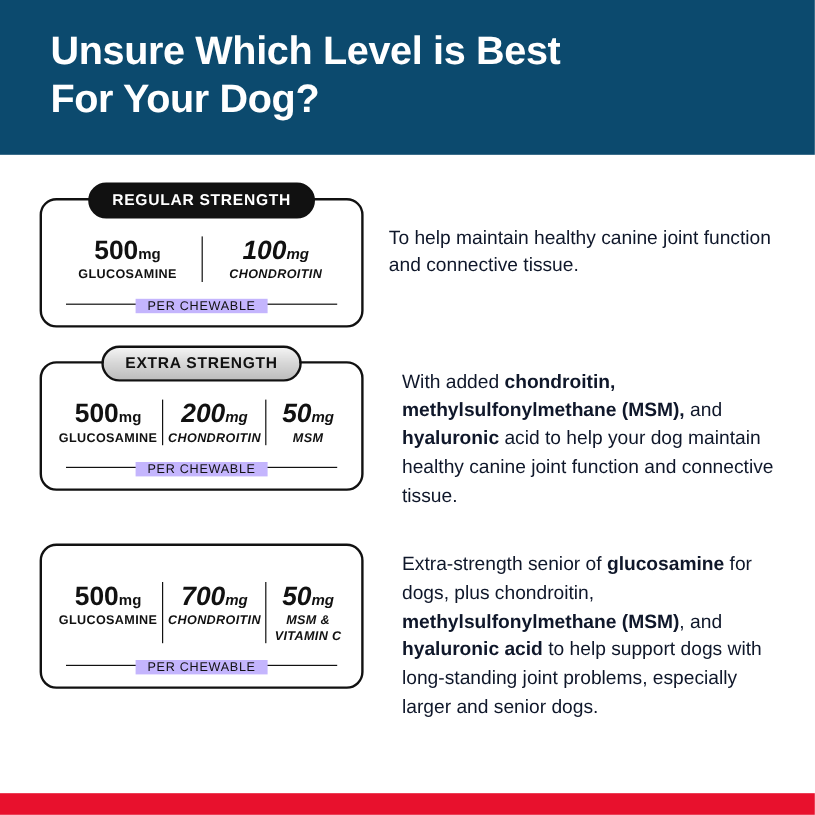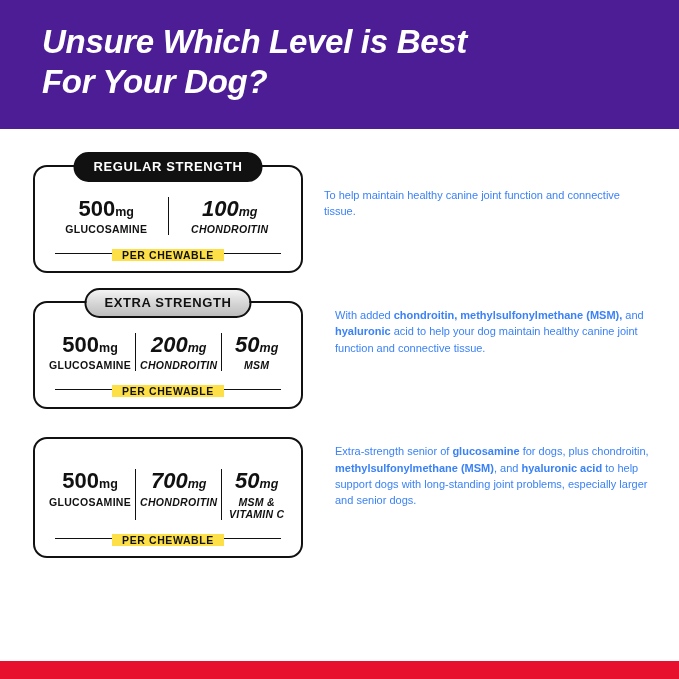--- a/index.html
+++ b/index.html
@@ -55,23 +55,23 @@
     width: 280px;
     flex: 0 0 280px;
     display: flex;
     justify-content: center;
     position: relative;
   }
   .desc-col {
     flex: 1;
     padding-left: 16px;
     padding-top: 22px;
-    font-size: 11px;
+    font-size: 16px;
     line-height: 1.48;
-    color: #3b82f6;
+    color: #0f172a;
   }
   .desc-col.desc-2 { padding-top: 6px; }
   .desc-col.desc-3 { padding-top: 6px; }
   .desc-col b { font-weight: bold; }
 
   
   .card {
     position: relative;
     border: 2px solid #111111;
     border-radius: 14px;
@@ -154,40 +154,40 @@
     content: "";
     position: absolute;
     left: 10px;
     right: 10px;
     top: 8px;
     border-top: 1.5px solid #111111;
   }
   .per-chewable {
     position: relative;
     display: inline-block;
-    background: #fde047;
+    background: #c4b5fd;
     padding: 0 10px;
     font-size: 10.5px;
-    font-weight: bold;
+    font-weight: normal;
     letter-spacing: 0.6px;
     color: #111111;
   }
   
   .footer {
     height: 18px;
     background: #e8112d;
     width: 100%;
   }
 </style>
 </head>
 <body>
 
 <div class="page">
 
-  <div class="header" style="background: #4c1d95; font-style: italic;">
+  <div class="header" style="background: #0c4a6e;">
     <h1 class="header-title" style="color: rgb(255, 255, 255);">Unsure Which Level is Best
 For Your Dog?</h1>
   </div>
 
   <div class="content">
 
     <div class="row row-1">
       <div class="card-col">
         <div class="card">
           <div class="badge badge-regular">REGULAR STRENGTH</div>

